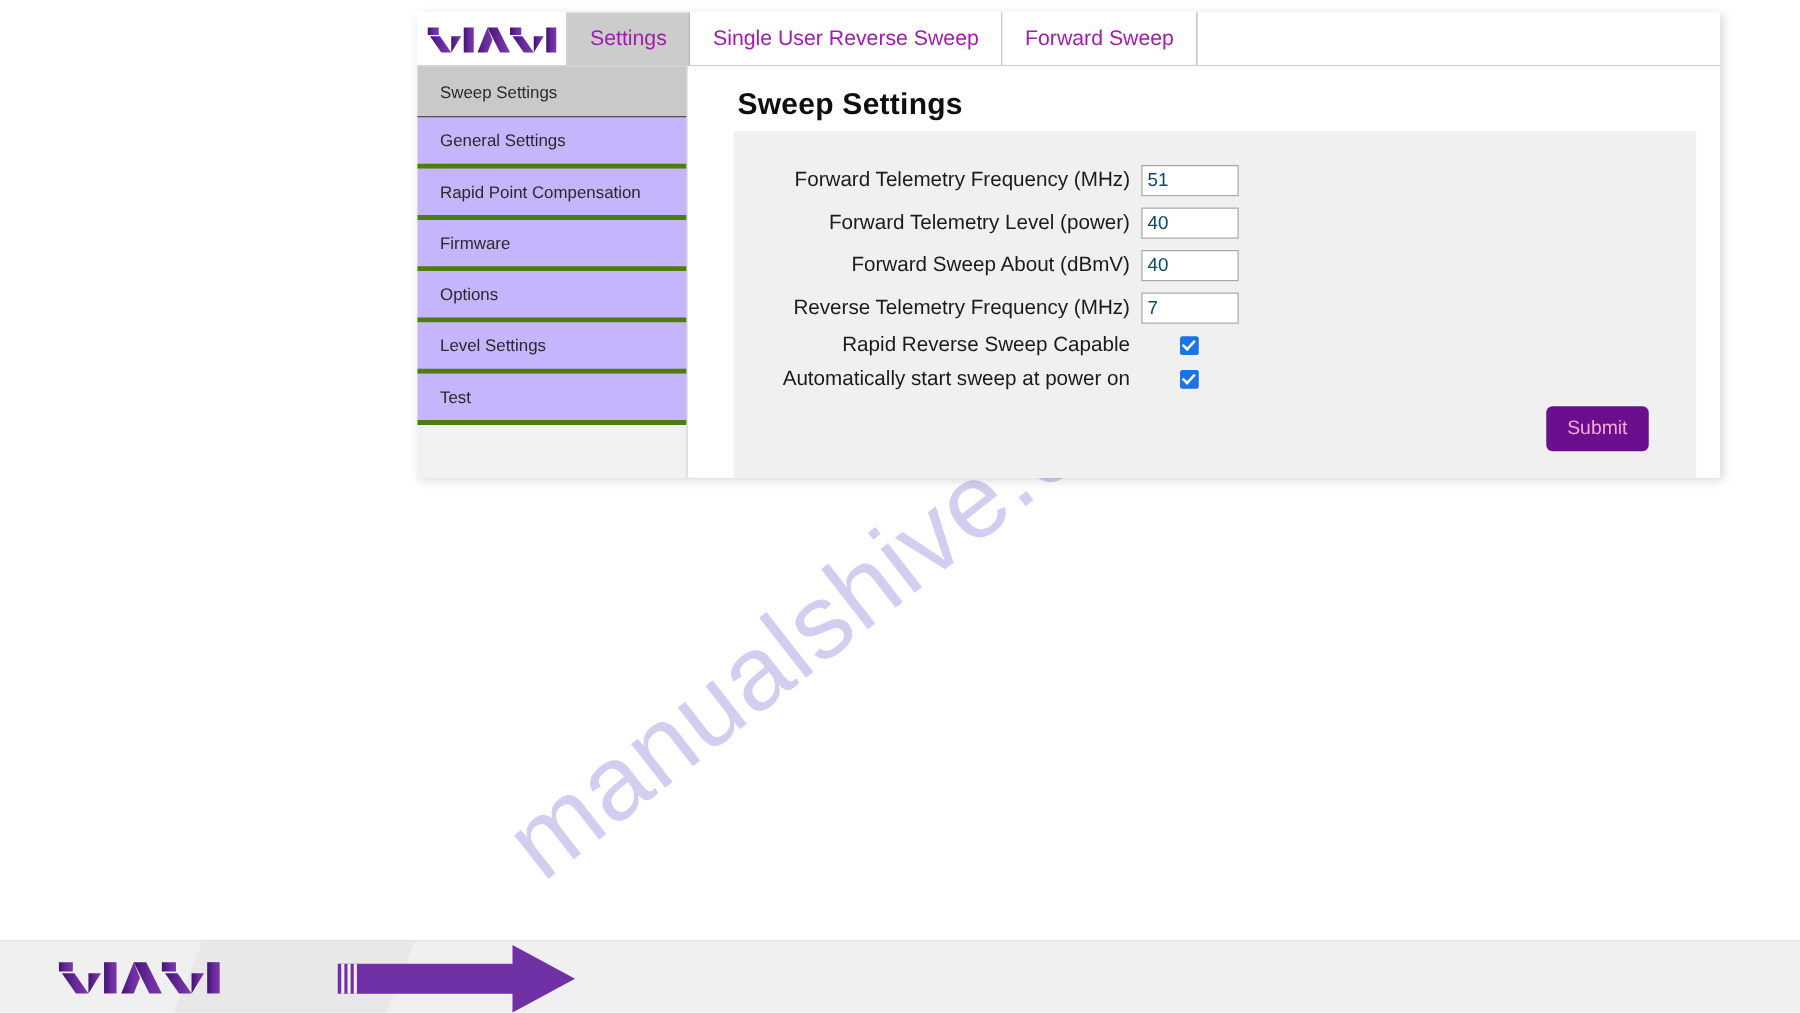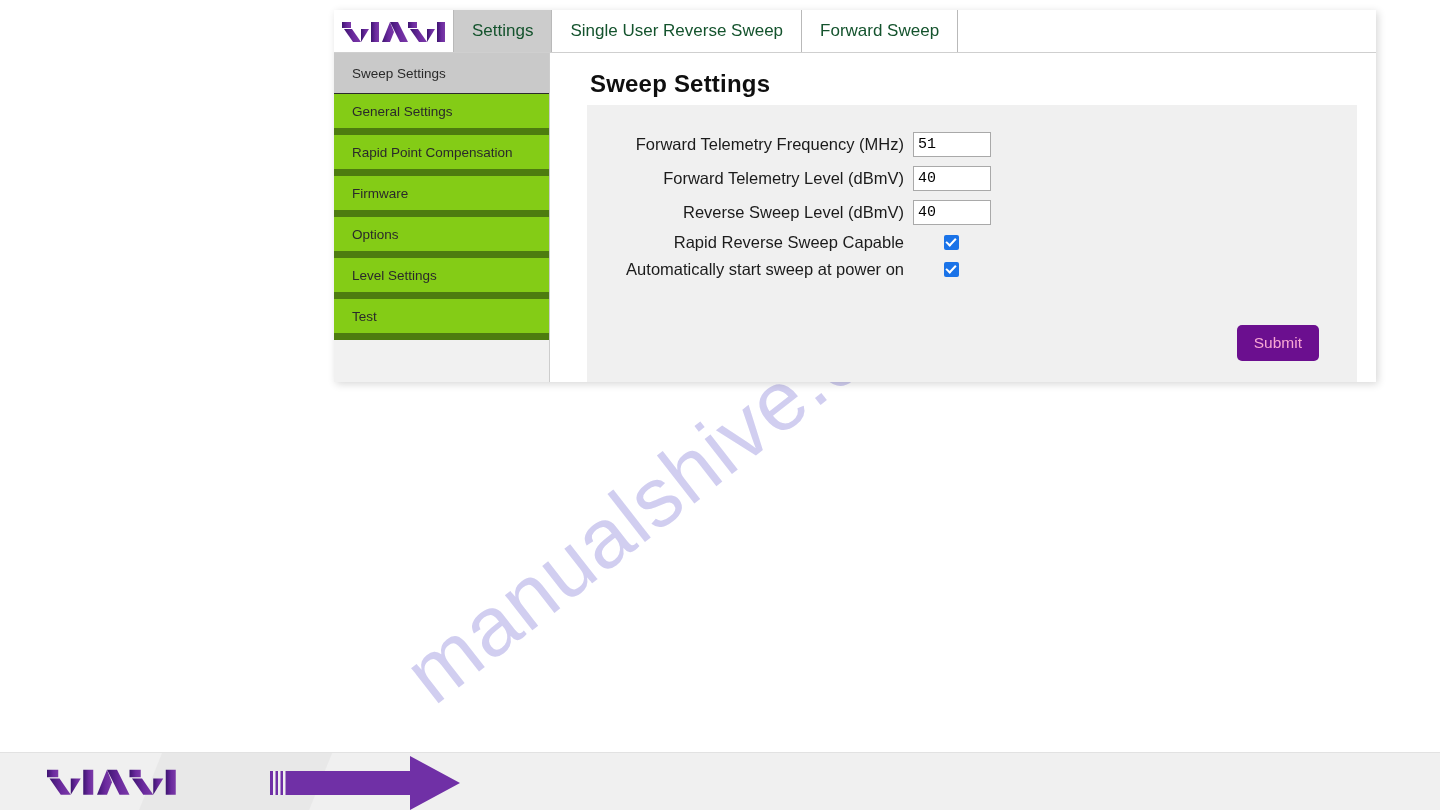--- a/index.html
+++ b/index.html
@@ -77,21 +77,21 @@
   }
 
   .viavi-logo { display: block; }
 
   .tab {
     display: flex;
     align-items: center;
     justify-content: center;
     padding: 0 18px;
     font-size: 17px;
-    color: #14532d;
+    color: #a21caf;
     background: #ffffff;
     border-right: 1px solid #b9b9b9;
     box-sizing: border-box;
     white-space: nowrap;
     cursor: pointer;
   }
   .tab.active {
     background: #cccccc;
   }
 
@@ -115,23 +115,23 @@
     box-sizing: border-box;
   }
 
   .side-item {
     height: 41px;
     display: flex;
     align-items: center;
     padding-left: 18px;
     font-size: 13.5px;
     color: #2a2a2a;
-    border-bottom: 7px solid #4d7c0f;
-    box-sizing: border-box;
-    background: #84cc16;
+    border-bottom: 4px solid #4d7c0f;
+    box-sizing: border-box;
+    background: #c4b5fd;
     cursor: pointer;
   }
   .side-item.active {
     background: #c9c9c9;
     border-bottom: 1px solid #2b2b2b;
   }
   .side-filler {
     height: 41px;
     background: #f1f1f1;
   }
@@ -190,22 +190,22 @@
     white-space: nowrap;
     box-sizing: border-box;
   }
 
   .row-input {
     width: 78px;
     height: 25px;
     background: #ffffff;
     border: 1px solid #a9a9a9;
     font-size: 15px;
-    font-family: Liberation Mono, monospace;
-    color: #000000;
+    font-family: Liberation Sans, sans-serif;
+    color: #0c4a6e;
     padding: 0 4px;
     box-sizing: border-box;
     outline: none;
   }
 
   .row-check {
     width: 15px;
     height: 15px;
     border-radius: 2px;
     background: #1a73e8;
@@ -358,29 +358,33 @@
 
         <div class="form-panel">
           <div class="form-rows">
 
             <div class="form-row">
               <div class="row-label">Forward Telemetry Frequency (MHz)</div>
               <input class="row-input" type="text" value="51" style="">
             </div>
 
             <div class="form-row">
-              <div class="row-label">Forward Telemetry Level (dBmV)</div>
+              <div class="row-label">Forward Telemetry Level (power)</div>
               <input class="row-input" type="text" value="40" style="">
             </div>
 
             <div class="form-row">
-              <div class="row-label">Reverse Sweep Level (dBmV)</div>
+              <div class="row-label">Forward Sweep About (dBmV)</div>
               <input class="row-input" type="text" value="40" style="">
             </div>
 
+            <div class="form-row">
+              <div class="row-label">Reverse Telemetry Frequency (MHz)</div>
+              <input class="row-input" type="text" value="7" style="">
+            </div>
 
             <div class="form-row cb">
               <div class="row-label">Rapid Reverse Sweep Capable</div>
               <div class="row-check"></div>
             </div>
 
             <div class="form-row cb">
               <div class="row-label">Automatically start sweep at power on</div>
               <div class="row-check"></div>
             </div>

